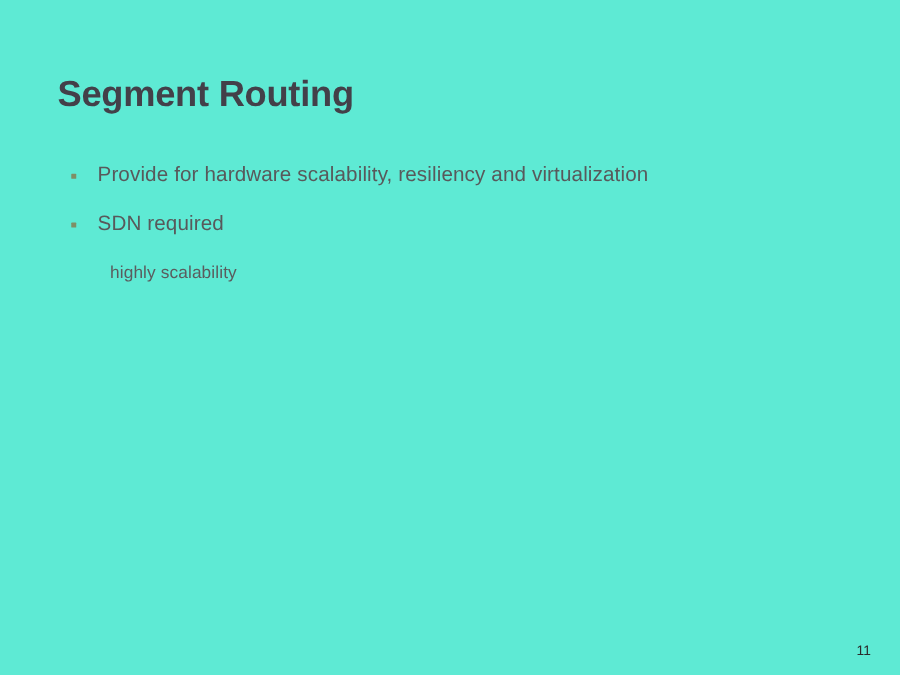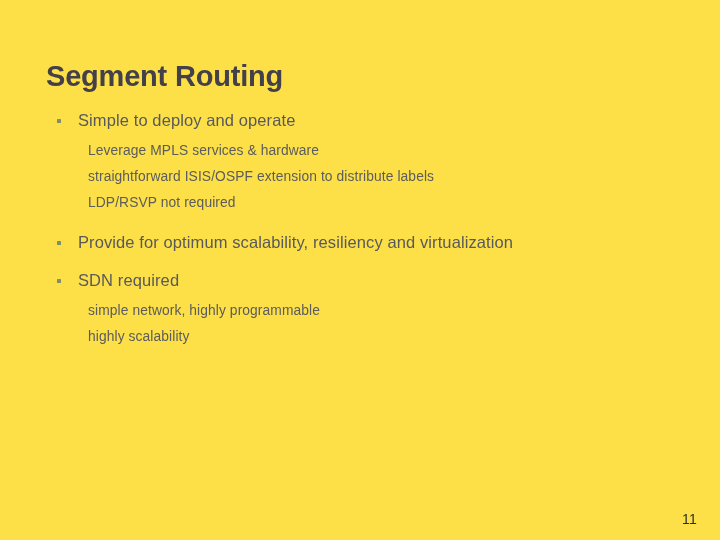--- a/index.html
+++ b/index.html
@@ -11,21 +11,21 @@
 
   body {
     font-family: "Liberation Sans", sans-serif;
     -webkit-font-smoothing: antialiased;
   }
 
   .slide {
     position: relative;
     width: 720px;
     height: 540px;
-    background: #fde047;
+    background: #5eead4;
     overflow: hidden;
     box-sizing: border-box;
   }
 
   
   .slide-title {
     position: absolute;
     left: 46px;
     top: 41px;
     font-size: 29px;
@@ -83,65 +83,52 @@
   .group-gap-lg { height: 20px; }
   .group-gap-md { height: 14px; }
   .sub-gap      { height: 7px; }
   .sub-line-gap { height: 8px; }
 
   
   .page-number {
     position: absolute;
     right: 23px;
     bottom: 13px;
-    font-size: 14px;
+    font-size: 11px;
     color: #2b2b2b;
     letter-spacing: 0.2px;
   }
 </style>
 </head>
 <body>
 
 <div class="slide">
 
   <h1 class="slide-title">Segment Routing</h1>
 
   <div class="body-area">
 
-    <div class="group">
-      <p class="bullet-l1">
-        <span class="bullet-dot"></span>
-        <span>Simple to deploy and operate</span>
-      </p>
-      <div class="sub-gap"></div>
-      <p class="bullet-l2">Leverage MPLS services &amp; hardware</p>
-      <div class="sub-line-gap"></div>
-      <p class="bullet-l2">straightforward ISIS/OSPF extension to distribute labels</p>
-      <div class="sub-line-gap"></div>
-      <p class="bullet-l2">LDP/RSVP not required</p>
-    </div>
 
     <div class="group-gap-lg"></div>
 
     <div class="group">
       <p class="bullet-l1">
         <span class="bullet-dot"></span>
-        <span>Provide for optimum scalability, resiliency and virtualization</span>
+        <span>Provide for hardware scalability, resiliency and virtualization</span>
       </p>
     </div>
 
     <div class="group-gap-md"></div>
 
     <div class="group">
       <p class="bullet-l1">
         <span class="bullet-dot"></span>
         <span>SDN required</span>
       </p>
       <div class="sub-gap"></div>
-      <p class="bullet-l2">simple network, highly programmable</p>
       <div class="sub-line-gap"></div>
       <p class="bullet-l2">highly scalability</p>
     </div>
 
   </div>
 
   <div class="page-number">11</div>
 
 </div>
 

